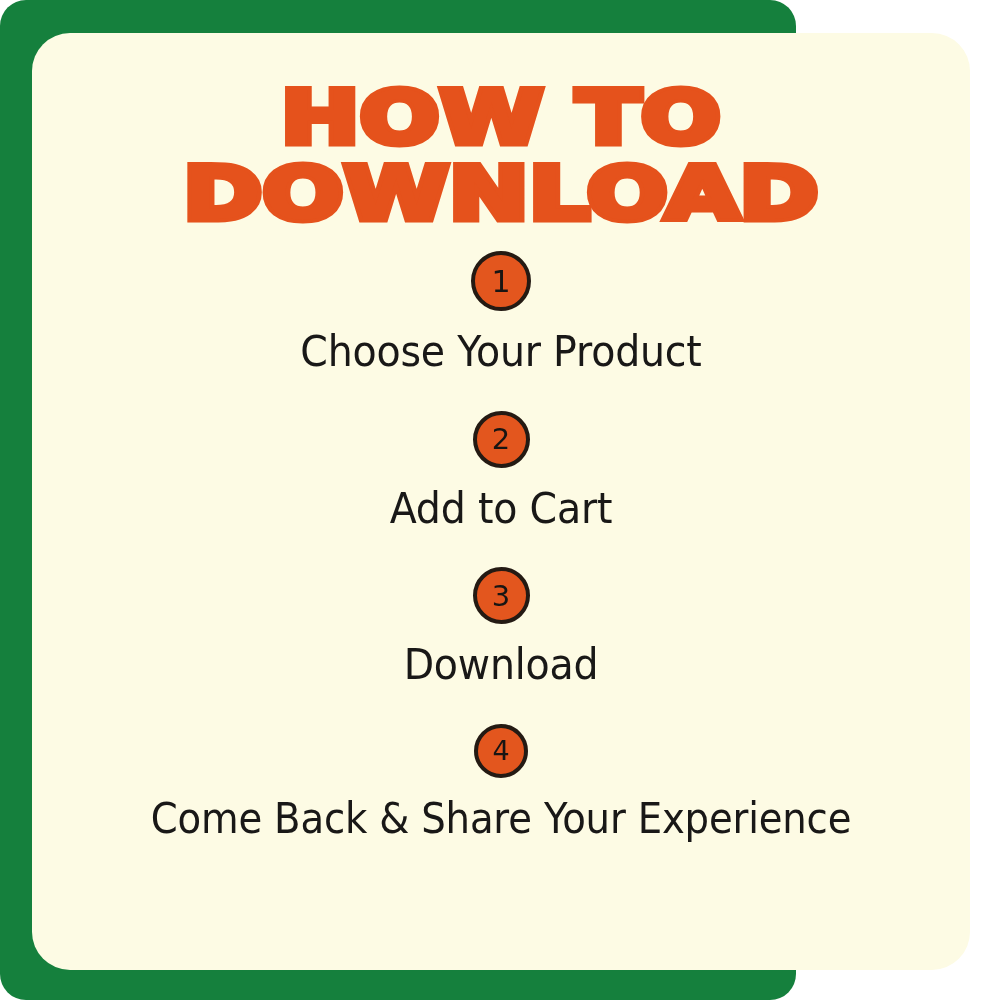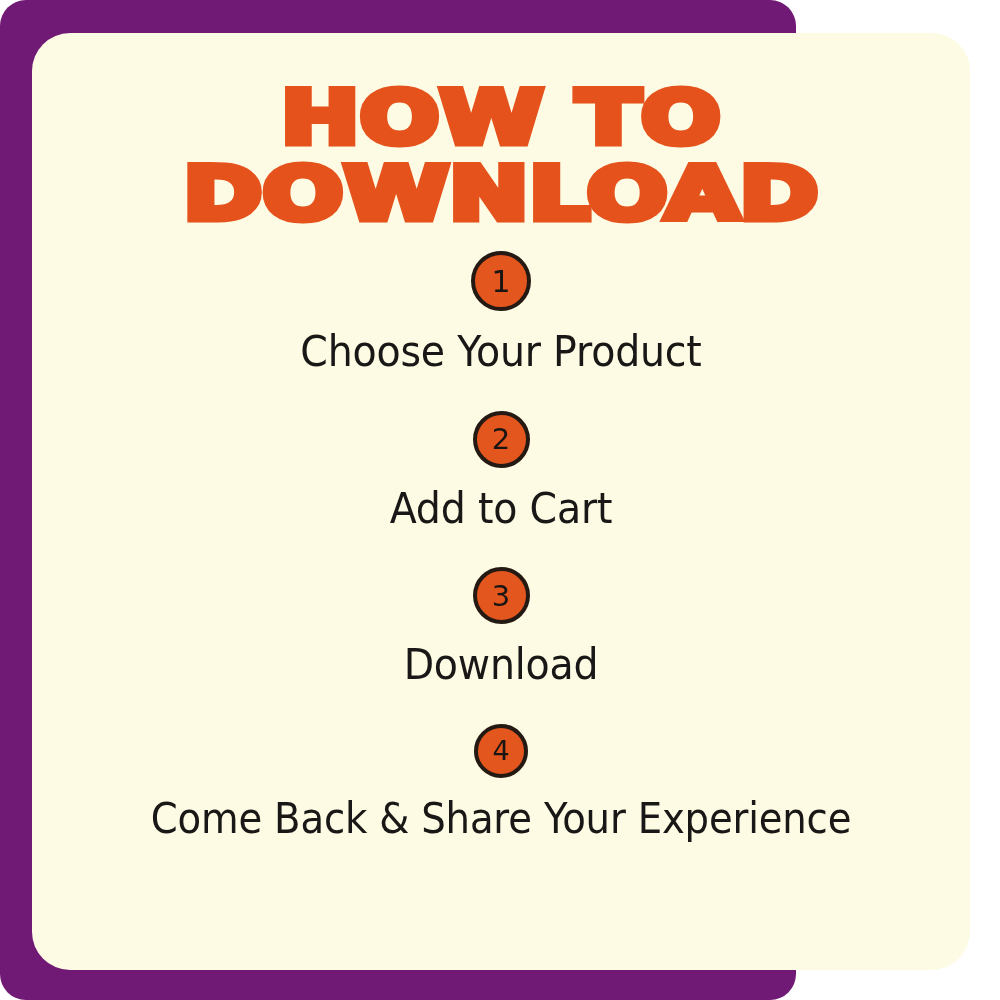--- a/index.html
+++ b/index.html
@@ -12,21 +12,21 @@
     height: 1000px;
     overflow: hidden;
     font-family: "Liberation Sans", sans-serif;
   }
 
   
   #poster {
     position: relative;
     width: 796px;
     height: 1000px;
-    background: #701a75;
+    background: #15803d;
     box-sizing: border-box;
     border-radius: 26px;
   }
 
   
   #card {
     position: absolute;
     left: 32px;
     top: 33px;
     width: 938px;

